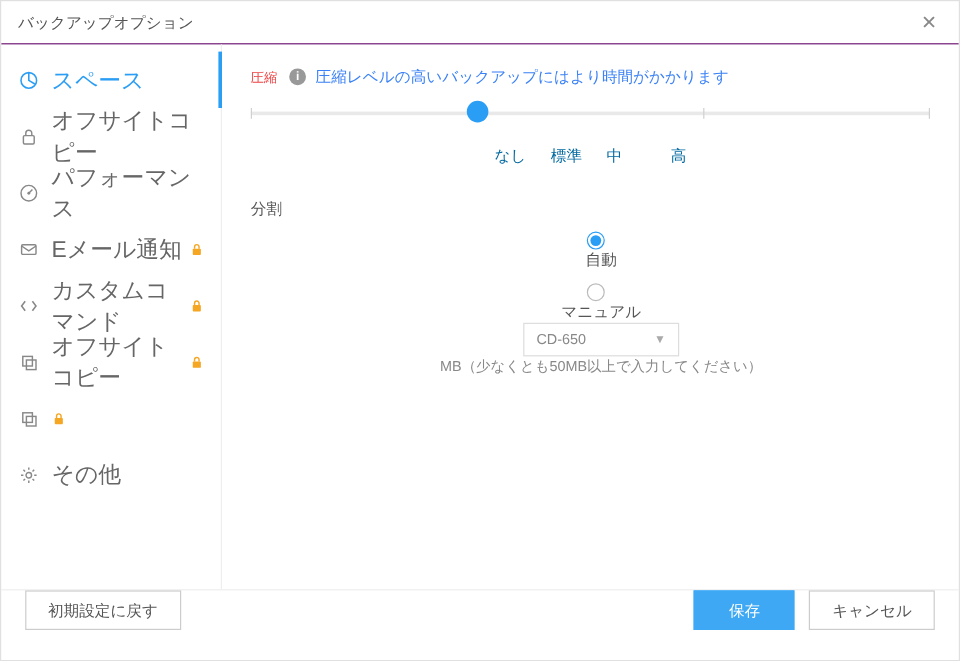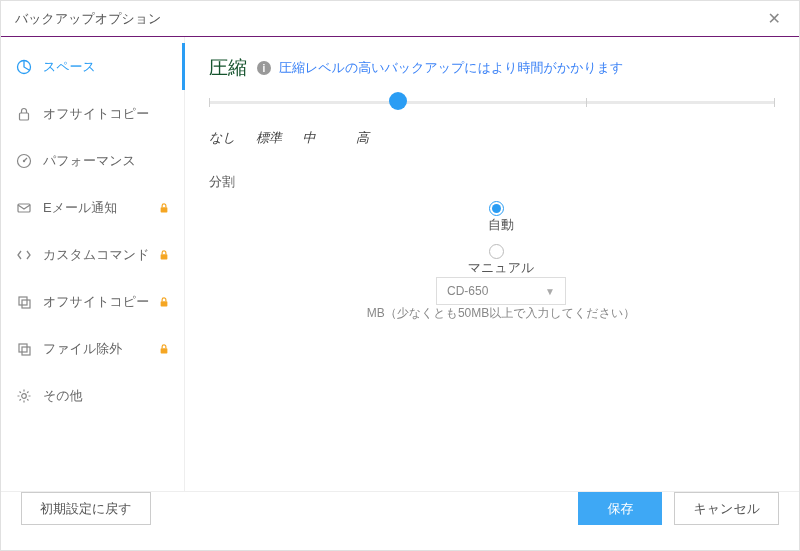--- a/index.html
+++ b/index.html
@@ -8,35 +8,35 @@
 .titlebar { height: 36px; display: flex; align-items: center; justify-content: space-between; padding: 0 14px; border-bottom: 1px solid #701a75; }
 .titlebar .title { font-size: 13px; color: #555; }
 .titlebar .close { font-size: 16px; color: #888; cursor: pointer; padding: 4px; }
 
 .main { display: flex; height: 454px; }
 
 .sidebar { width: 184px; border-right: 1px solid #eee; padding-top: 6px; position: relative; }
 .side-item { display: flex; align-items: center; height: 47px; padding: 0 14px; cursor: pointer; color: #666; position: relative; }
 .side-item.active { color: #2a9df4; }
 .side-item .icon { width: 18px; height: 18px; margin-right: 10px; display: inline-flex; align-items: center; justify-content: center; }
-.side-item .label { flex: 1; font-size: 13px; }
+.side-item .label { flex: 1; font-size: 19px; }
 .side-item .lock { color: #f5a623; font-size: 13px; }
 .active-indicator { position: absolute; right: -1px; top: 6px; width: 3px; height: 47px; background: #2a9df4; }
 
 .content { flex: 1; padding: 18px 24px 0 24px; }
 .row { display: flex; align-items: center; margin-bottom: 18px; }
-.row-label { font-size: 19px; color: #14532d; margin-right: 10px; }
+.row-label { font-size: 11px; color: #ef4444; margin-right: 10px; }
 .info-icon { width: 14px; height: 14px; background: #999; border-radius: 50%; color: #fff; font-size: 10px; display: inline-flex; align-items: center; justify-content: center; margin-right: 8px; font-weight: bold; }
 .compress-hint { font-size: 13px; color: #3b82f6; }
 
 .slider-wrap { position: relative; margin: 4px 0 6px 0; height: 22px; }
 .slider-track { position: absolute; top: 2px; left: 0; right: 0; height: 3px; background: #e9e9e9; }
 .slider-tick { position: absolute; top: -1px; width: 1px; height: 9px; background: #d0d0d0; }
 .slider-thumb { position: absolute; top: -7px; width: 18px; height: 18px; background: #2a9df4; border-radius: 50%; transform: translateX(-50%); cursor: pointer; }
-.slider-labels { display: flex; justify-content: flex-start; margin-top: 8px; font-size: 13px; color: #404040; font-style: italic; }
+.slider-labels { display: flex; justify-content: center; margin-top: 8px; font-size: 13px; color: #0369a1; }
 .slider-labels span { width: 40px; text-align: center; }
 .slider-labels span:first-child { text-align: left; }
 .slider-labels span:last-child { text-align: right; }
 
 .section-title { margin-top: 26px; margin-bottom: 10px; font-size: 13px; color: #555; }
 .radio-row { display: flex; align-items: center; margin: 10px 0 10px 18px; flex-direction: column; }
 .radio { width: 15px; height: 15px; border: 1px solid #bbb; border-radius: 50%; margin-right: 10px; display: inline-flex; align-items: center; justify-content: center; cursor: pointer; }
 .radio.checked { border-color: #2a9df4; }
 .radio.checked::after { content: ""; width: 9px; height: 9px; background: #2a9df4; border-radius: 50%; }
 .radio-label { font-size: 13px; color: #555; }
@@ -142,21 +142,20 @@
       </span>
     </div>
 
     <div class="side-item">
       <span class="icon">
         <svg width="16" height="16" viewBox="0 0 16 16">
             <rect x="3" y="3" width="8" height="8" fill="none" stroke="#888" stroke-width="1.2"></rect>
             <rect x="6" y="6" width="8" height="8" fill="none" stroke="#888" stroke-width="1.2"></rect>
           </svg>
       </span>
-      <span class="label">ファイル除外</span>
       <span class="lock">
         <svg width="12" height="12" viewBox="0 0 16 16">
             <rect x="3.5" y="7" width="9" height="7" rx="1" fill="#f5a623"></rect>
             <path d="M5.5 7 V5 a2.5 2.5 0 0 1 5 0 V7" fill="none" stroke="#f5a623" stroke-width="1.6"></path>
           </svg>
       </span>
     </div>
 
     <div class="side-item">
       <span class="icon">

